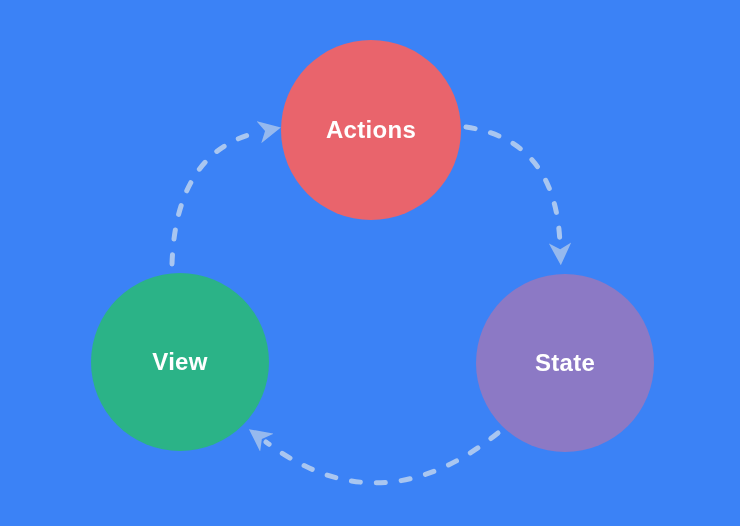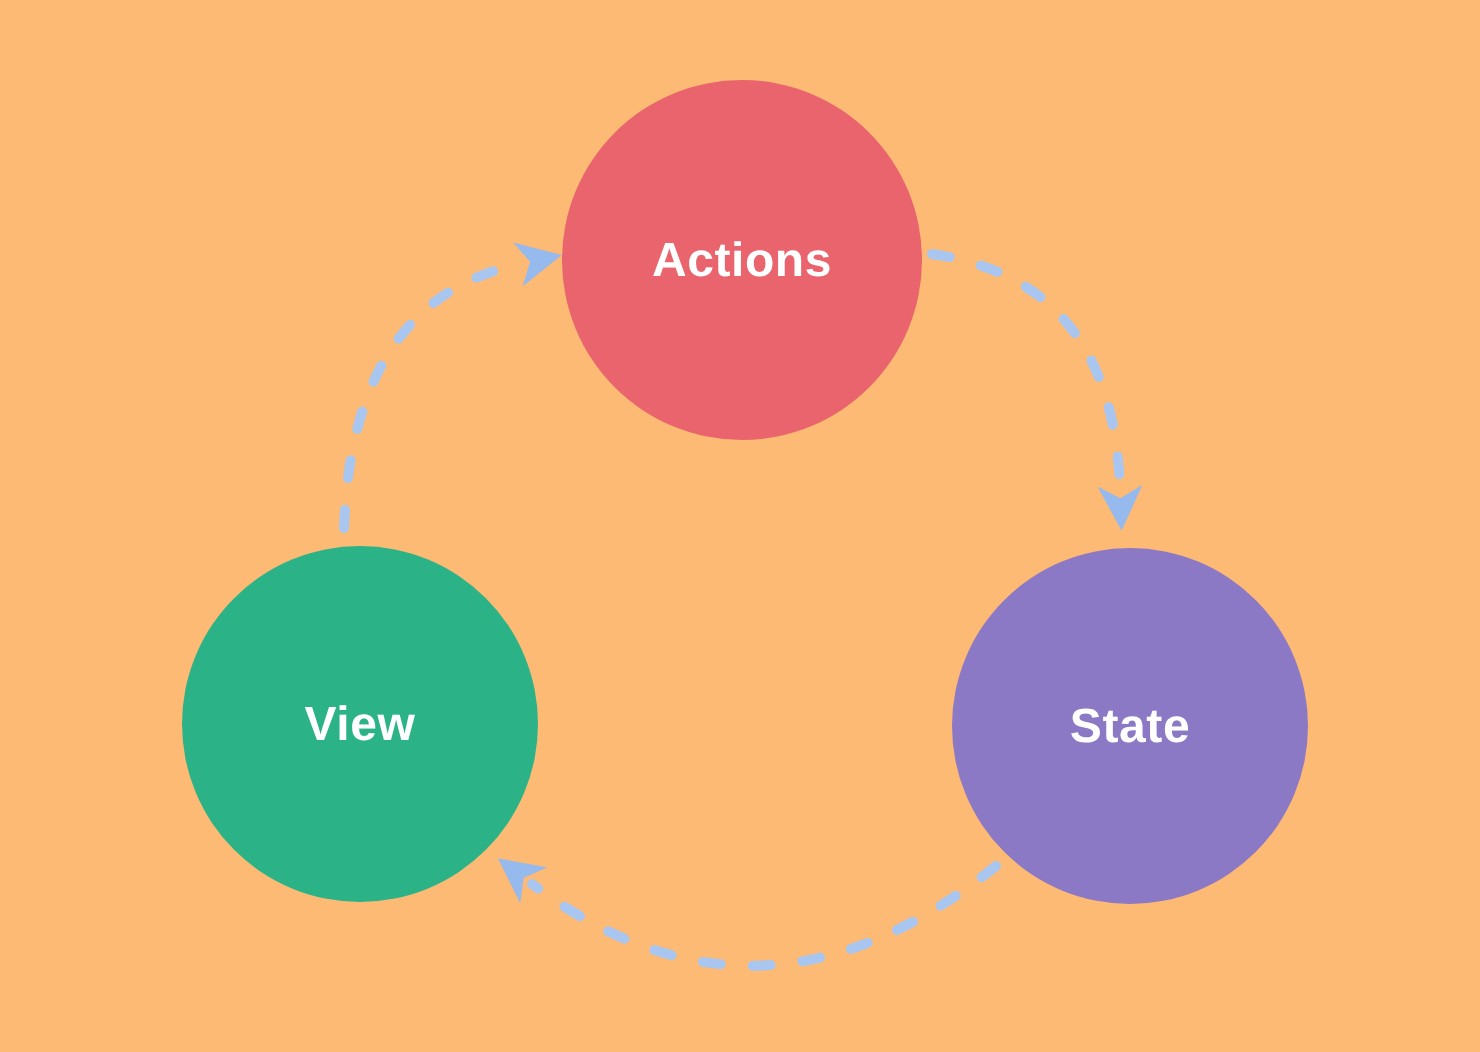--- a/index.html
+++ b/index.html
@@ -5,21 +5,21 @@
   html, body {
     margin: 0;
     padding: 0;
     background: #ffffff;
     font-family: "Liberation Sans", sans-serif;
   }
   .stage {
     position: relative;
     width: 740px;
     height: 526px;
-    background: #fdba74;
+    background: #3b82f6;
     overflow: hidden;
   }
   .node-label {
     fill: #ffffff;
     font-family: "Liberation Sans", sans-serif;
     font-size: 24px;
     font-weight: 700;
     text-anchor: middle;
     letter-spacing: 0.3px;
   }

